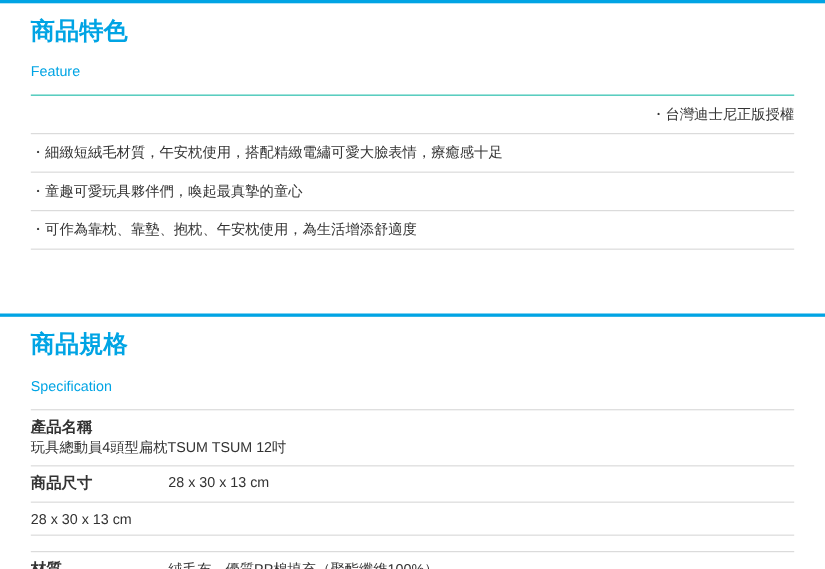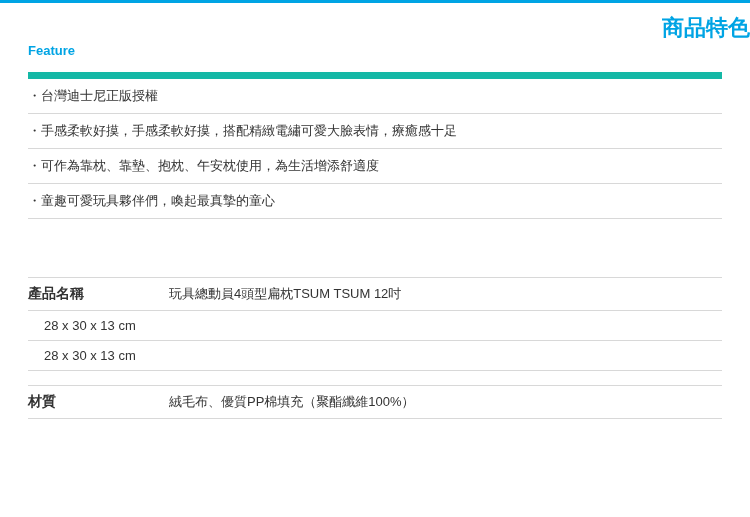--- a/index.html
+++ b/index.html
@@ -17,94 +17,99 @@
   }
   .section-header {
     border-top: 3px solid #00a4e4;
     padding: 12px 0 14px 28px;
   }
   .section-title {
     color: #00a4e4;
     font-size: 22px;
     font-weight: bold;
     line-height: 1.2;
-    text-align: right;
   }
   .section-sub {
     color: #00a4e4;
     font-size: 13px;
-    font-weight: bold;
-    margin-top: 2px;
+    font-weight: normal;
+    margin-top: 16px;
   }
   .feature-list {
     padding: 0 28px;
   }
   .feature-item {
     font-size: 13px;
     color: #333;
     padding: 8px 0;
     border-bottom: 1px solid #d8d8d8;
   }
   .feature-item:first-child {
-    border-top: 7px solid #14b8a6;
+    border-top: 1px solid #14b8a6;
+    text-align: right;
   }
   .section-gap {
     height: 58px;
   }
   .spec-table {
     padding: 0 28px;
   }
   .spec-row {
     display: flex;
     border-bottom: 1px solid #d8d8d8;
     padding: 7px 0;
   }
   .spec-row:first-child {
     border-top: 1px solid #d8d8d8;
+    flex-direction: column;
   }
   .spec-label {
     width: 125px;
     flex-shrink: 0;
     font-size: 14px;
     font-weight: bold;
     color: #333;
   }
   .spec-value {
     flex: 1;
     font-size: 13px;
     color: #333;
-    margin-left: 16px;
   }
 </style>
 </head>
 <body>
 
 <div class="container">
 
   <div class="section-header">
     <div class="section-title">商品特色</div>
     <div class="section-sub">Feature</div>
   </div>
 
   <div class="feature-list">
     <div class="feature-item">・台灣迪士尼正版授權</div>
-    <div class="feature-item">・手感柔軟好摸，手感柔軟好摸，搭配精緻電繡可愛大臉表情，療癒感十足</div>
+    <div class="feature-item">・細緻短絨毛材質，午安枕使用，搭配精緻電繡可愛大臉表情，療癒感十足</div>
+    <div class="feature-item">・童趣可愛玩具夥伴們，喚起最真摯的童心</div>
     <div class="feature-item">・可作為靠枕、靠墊、抱枕、午安枕使用，為生活增添舒適度</div>
-    <div class="feature-item">・童趣可愛玩具夥伴們，喚起最真摯的童心</div>
   </div>
 
   <div class="section-gap"></div>
 
+  <div class="section-header">
+    <div class="section-title">商品規格</div>
+    <div class="section-sub">Specification</div>
+  </div>
 
   <div class="spec-table">
     <div class="spec-row">
       <div class="spec-label">產品名稱</div>
       <div class="spec-value">玩具總動員4頭型扁枕TSUM TSUM 12吋</div>
     </div>
     <div class="spec-row">
+      <div class="spec-label">商品尺寸</div>
       <div class="spec-value">28 x 30 x 13 cm</div>
     </div>
     <div class="spec-row">
       <div class="spec-value">28 x 30 x 13 cm</div>
     </div>
     <div class="spec-row">
     </div>
     <div class="spec-row">
       <div class="spec-label">材質</div>
       <div class="spec-value">絨毛布、優質PP棉填充（聚酯纖維100%）</div>

